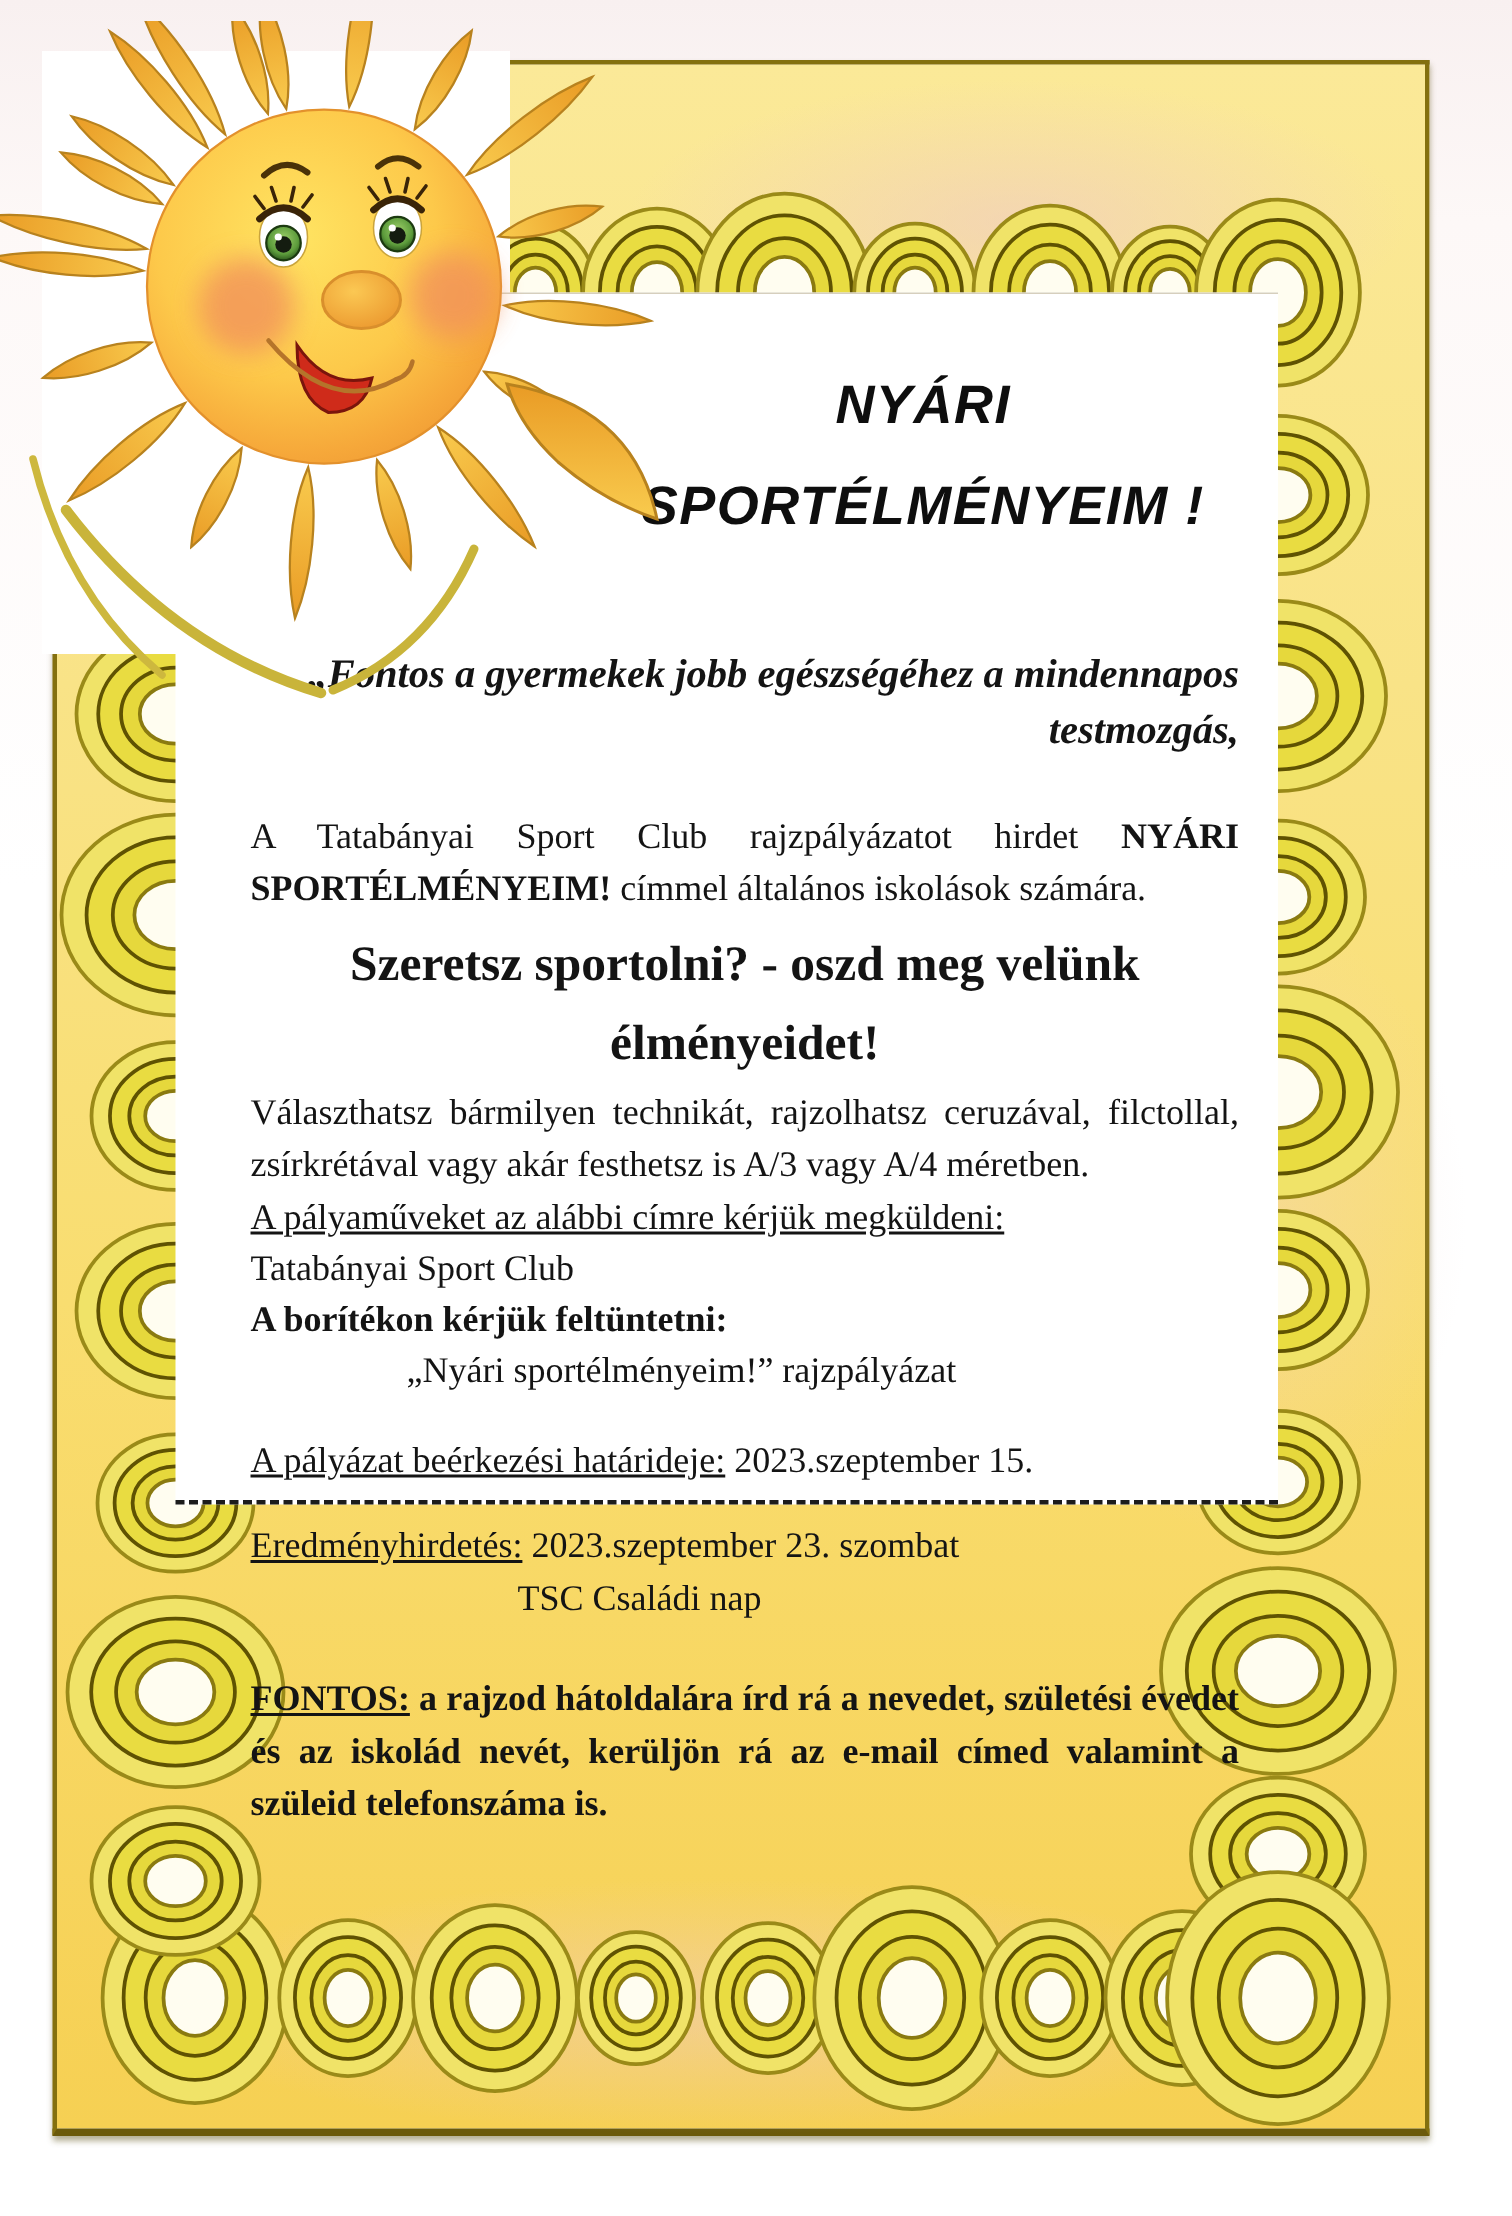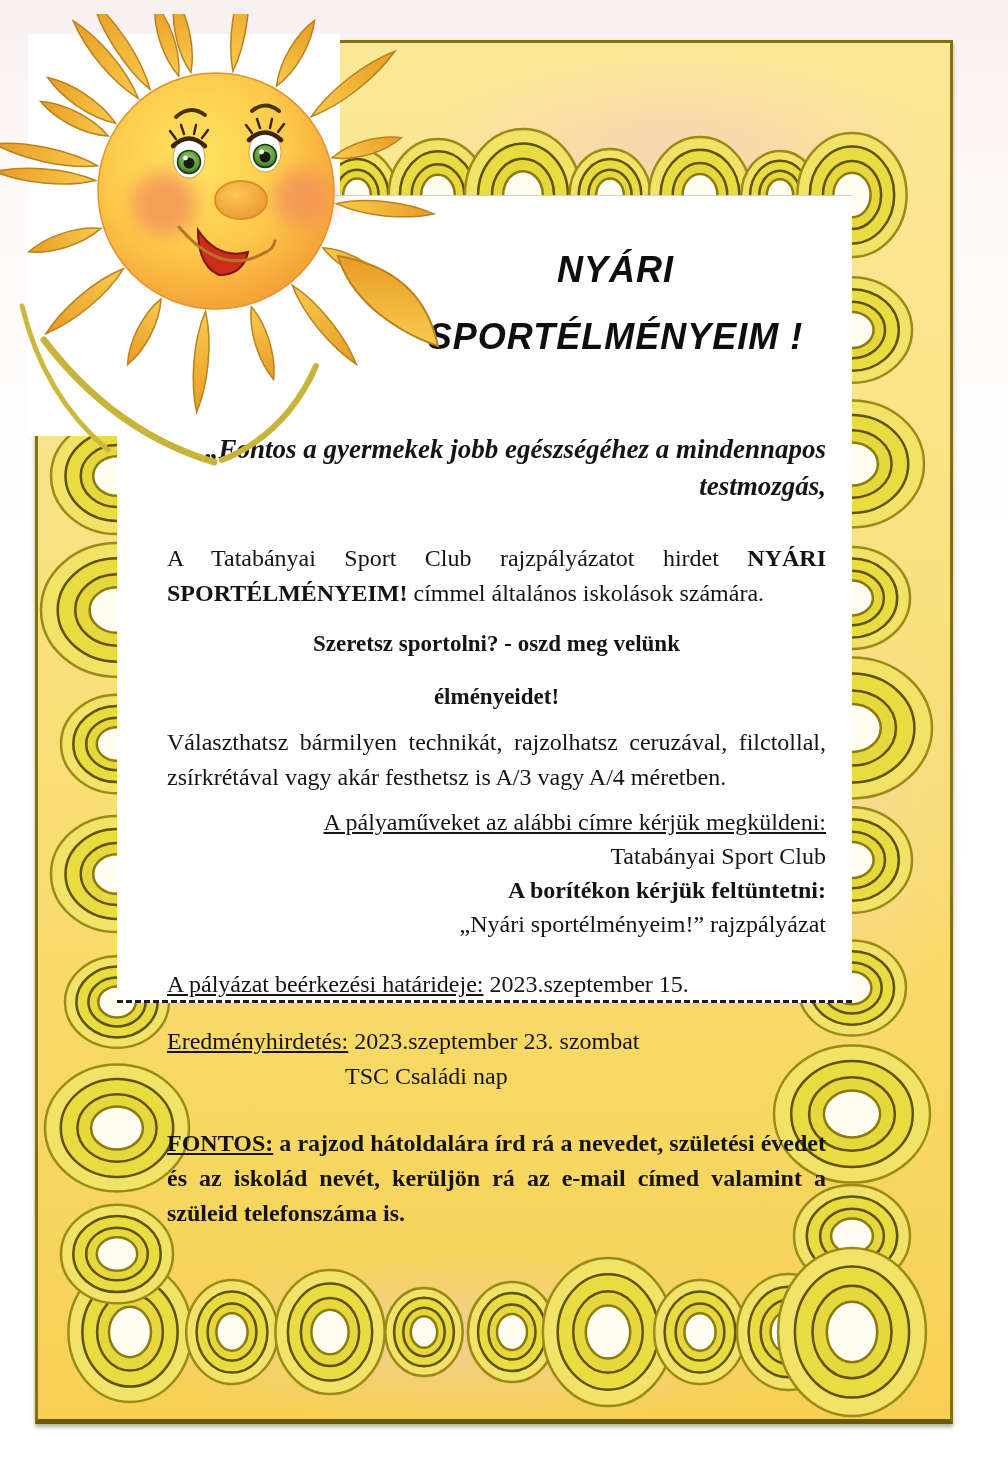--- a/index.html
+++ b/index.html
@@ -23,23 +23,23 @@
                background:#ffffff;padding:54px 26px 0 50px;
                border-top:1px solid #d6cfbd;border-bottom:3px dashed #1c1c1c;
                color:#141414;font-size:24px;line-height:35px;}
   .title{margin-left:238px;text-align:center;
          font-family:"Liberation Sans", sans-serif;font-style:italic;font-weight:bold;
          font-size:36px;line-height:40px;letter-spacing:1px;color:#0e0e0e;}
   .title .l2{margin-top:27px;}
   .quote{margin-top:74px;text-align:right;font-weight:bold;font-style:italic;
          font-size:27px;line-height:37px;}
   .intro{margin:36px 0 0 0;text-align:justify;}
-  .mainhead{margin:6px 0 0 0;text-align:center;font-weight:bold;font-size:23px;line-height:53px;}
+  .mainhead{margin:6px 0 0 0;text-align:center;font-weight:bold;font-size:33px;line-height:53px;}
   .tech{margin:2px 0 0 0;text-align:justify;}
-  .submission{margin-top:10px;line-height:34px;text-align:right;}
+  .submission{line-height:34px;}
   .u{text-decoration:underline;}
   .b{font-weight:bold;}
   .indent1{padding-left:104px;}
   .indent2{padding-left:178px;}
   .deadline{margin-top:26px;}
   .results{margin-top:22px;}
   .notify{margin:26px 0 0 0;text-align:justify;}
   .fontos{margin:32px 0 0 0;text-align:justify;font-weight:bold;}
   svg.sun{position:absolute;left:-14px;top:14px;}
 </style>

